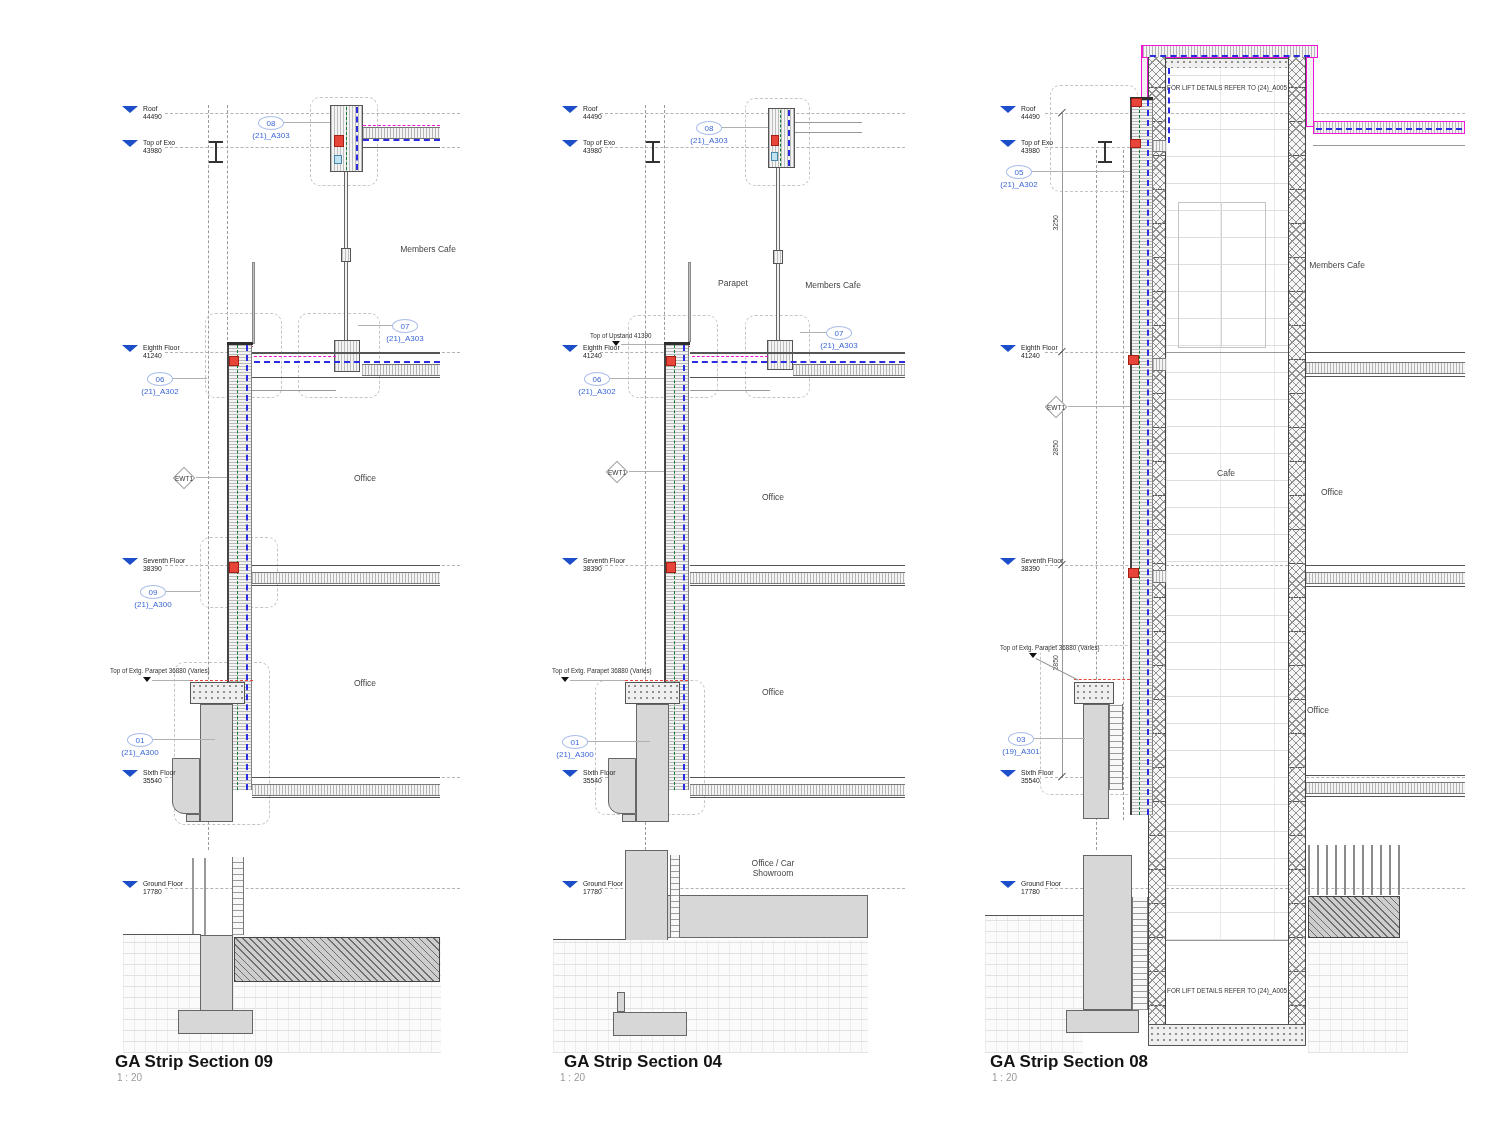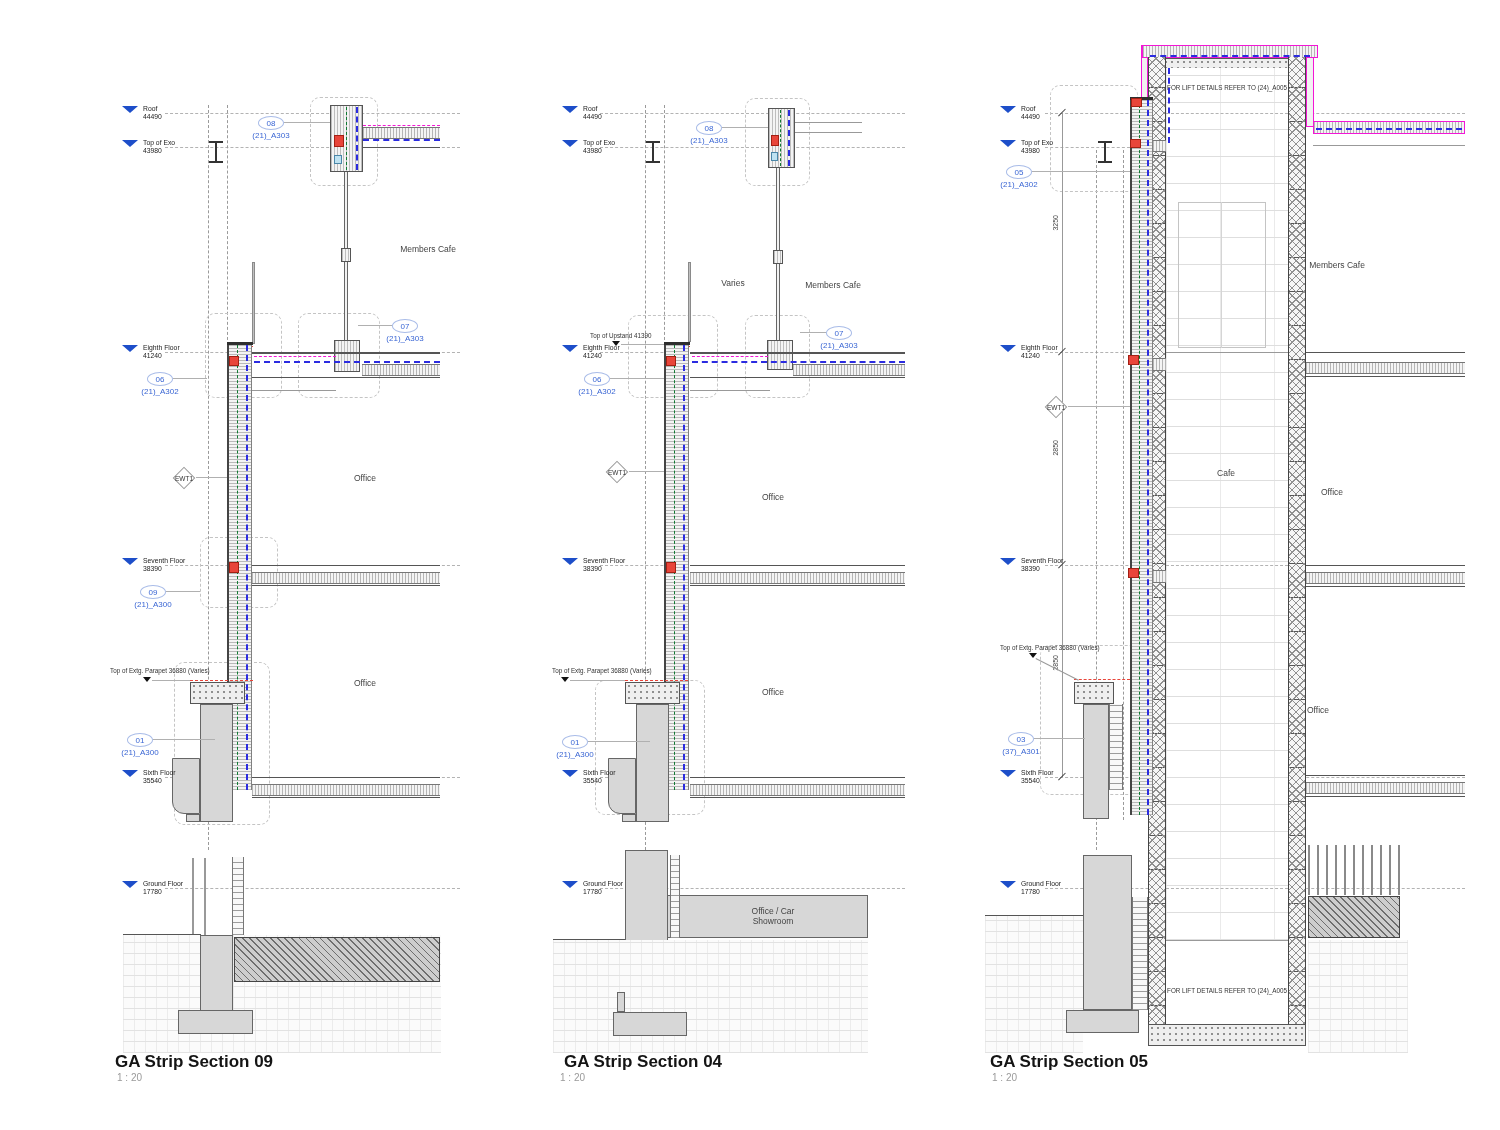--- a/index.html
+++ b/index.html
@@ -370,25 +370,25 @@
       <div class="tx">EWT1</div>
     </div>
 
   <div class="abs note" style="left:590px;top:332px">Top of Upstand 41390</div>
   <div class="abs btri" style="left:612px;top:341px"></div>
   <div class="abs leader" style="left:621px;top:344px;width:43px"></div>
   <div class="abs note" style="left:552px;top:667px">Top of Extg. Parapet 36880 (Varies)</div>
   <div class="abs btri" style="left:561px;top:677px"></div>
   <div class="abs leader" style="left:570px;top:680px;width:55px"></div>
 
-  <div class="abs room" style="left:703px;top:278px;width:60px">Varies</div>
+  <div class="abs room" style="left:703px;top:278px;width:60px">Parapet</div>
   <div class="abs room" style="left:793px;top:280px;width:80px">Members Cafe</div>
   <div class="abs room" style="left:743px;top:492px;width:60px">Office</div>
   <div class="abs room" style="left:743px;top:687px;width:60px">Office</div>
-  <div class="abs room" style="left:738px;top:906px;width:70px">Office / Car Showroom</div>
+  <div class="abs room" style="left:738px;top:858px;width:70px">Office / Car Showroom</div>
 
   <div class="abs title" style="left:564px;top:1052px">GA Strip Section 04</div>
   <div class="abs scale" style="left:560px;top:1072px">1 : 20</div>
 </div>
 
 <div>
   <div class="abs lline" style="left:1045px;top:113px;width:420px"></div>
   <div class="abs lline" style="left:1045px;top:147px;width:85px"></div>
   <div class="abs lline" style="left:1045px;top:352px;width:420px"></div>
   <div class="abs lline" style="left:1045px;top:565px;width:420px"></div>
@@ -521,33 +521,33 @@
     </div>
 
   <div class="abs leader" style="left:1032px;top:171px;width:98px"></div>
   <div class="abs co" style="left:989px;top:165px">
       <div class="cb">05</div>
       <div class="cr">(21)_A302</div>
     </div>
   <div class="abs leader" style="left:1034px;top:738px;width:51px"></div>
   <div class="abs co" style="left:991px;top:732px">
       <div class="cb">03</div>
-      <div class="cr">(37)_A301</div>
+      <div class="cr">(19)_A301</div>
     </div>
 
   <div class="abs leader" style="left:1068px;top:406px;width:62px"></div>
   <div class="abs dia" style="left:1044px;top:395px">
       <div class="sq"></div>
       <div class="tx">EWT1</div>
     </div>
 
   <div class="abs note" style="left:1000px;top:644px">Top of Extg. Parapet 36880 (Varies)</div>
   <div class="abs btri" style="left:1029px;top:653px"></div>
   <div class="abs dleader" style="left:1036px;top:658px;width:48px;transform:rotate(27deg)"></div>
 
   <div class="abs room" style="left:1297px;top:260px;width:80px">Members Cafe</div>
   <div class="abs room" style="left:1196px;top:468px;width:60px">Cafe</div>
   <div class="abs room" style="left:1302px;top:487px;width:60px">Office</div>
   <div class="abs room" style="left:1288px;top:705px;width:60px">Office</div>
 
-  <div class="abs title" style="left:990px;top:1052px">GA Strip Section 05</div>
+  <div class="abs title" style="left:990px;top:1052px">GA Strip Section 08</div>
   <div class="abs scale" style="left:992px;top:1072px">1 : 20</div>
 </div>
 
 </body></html>

